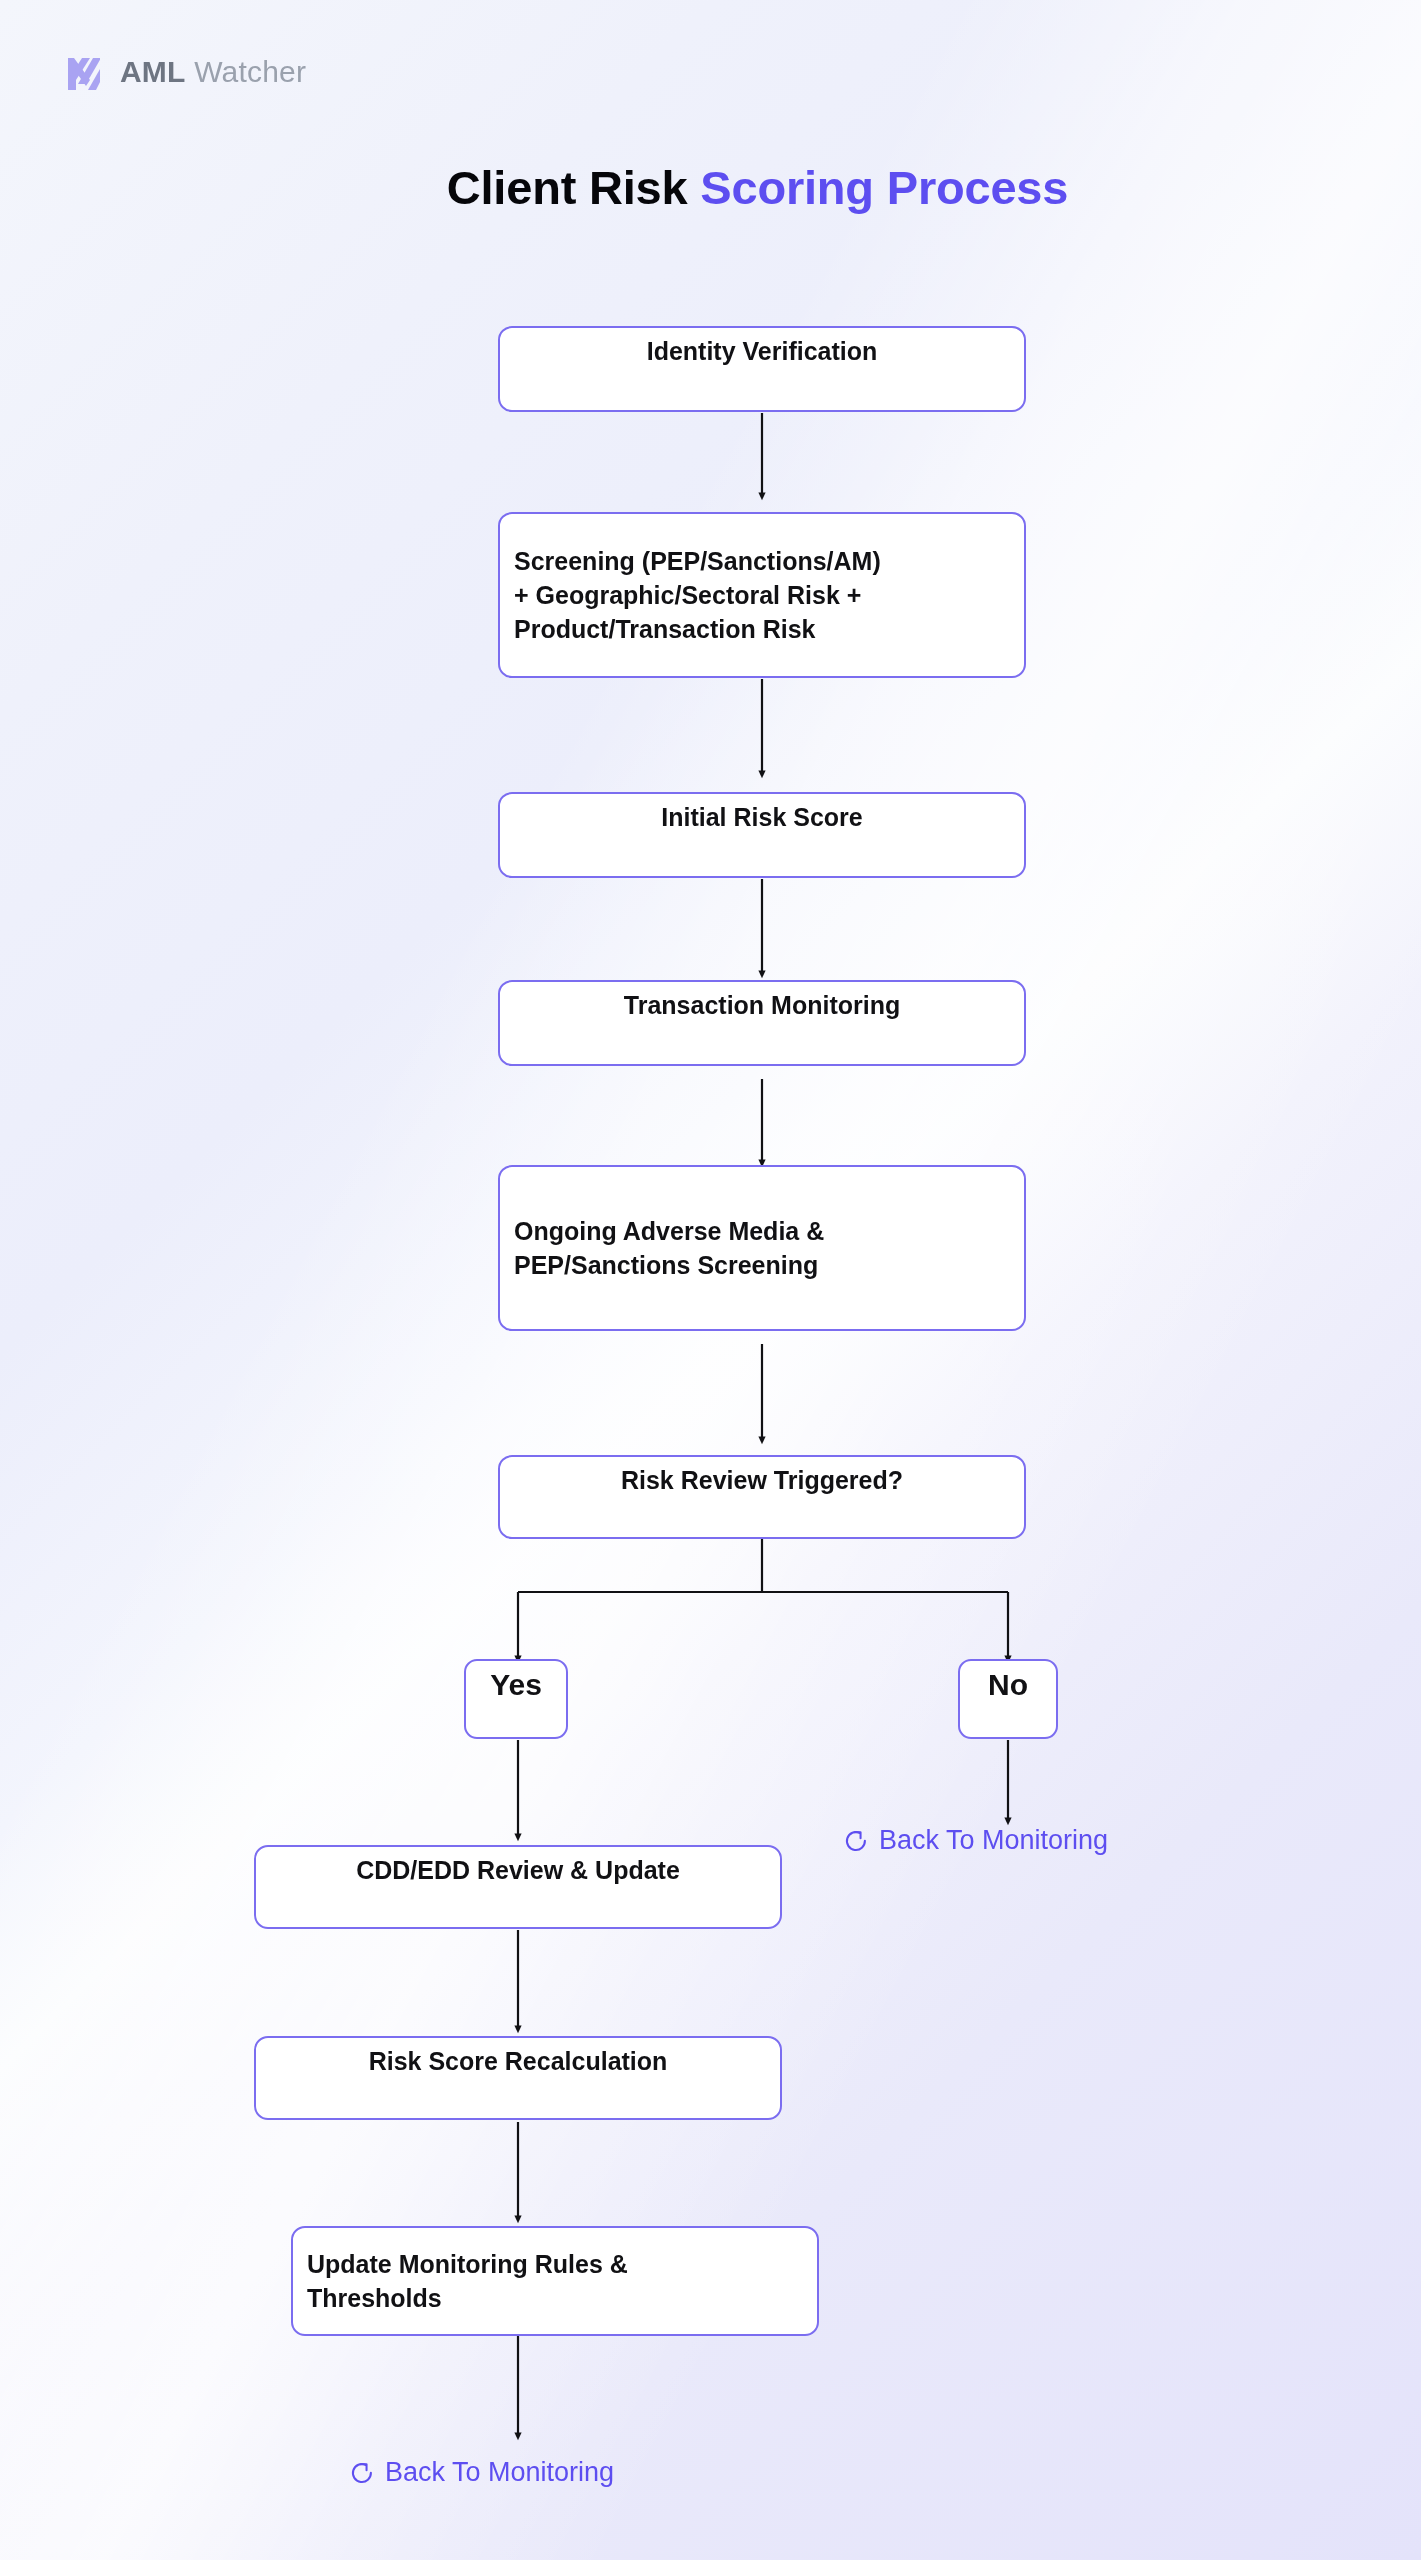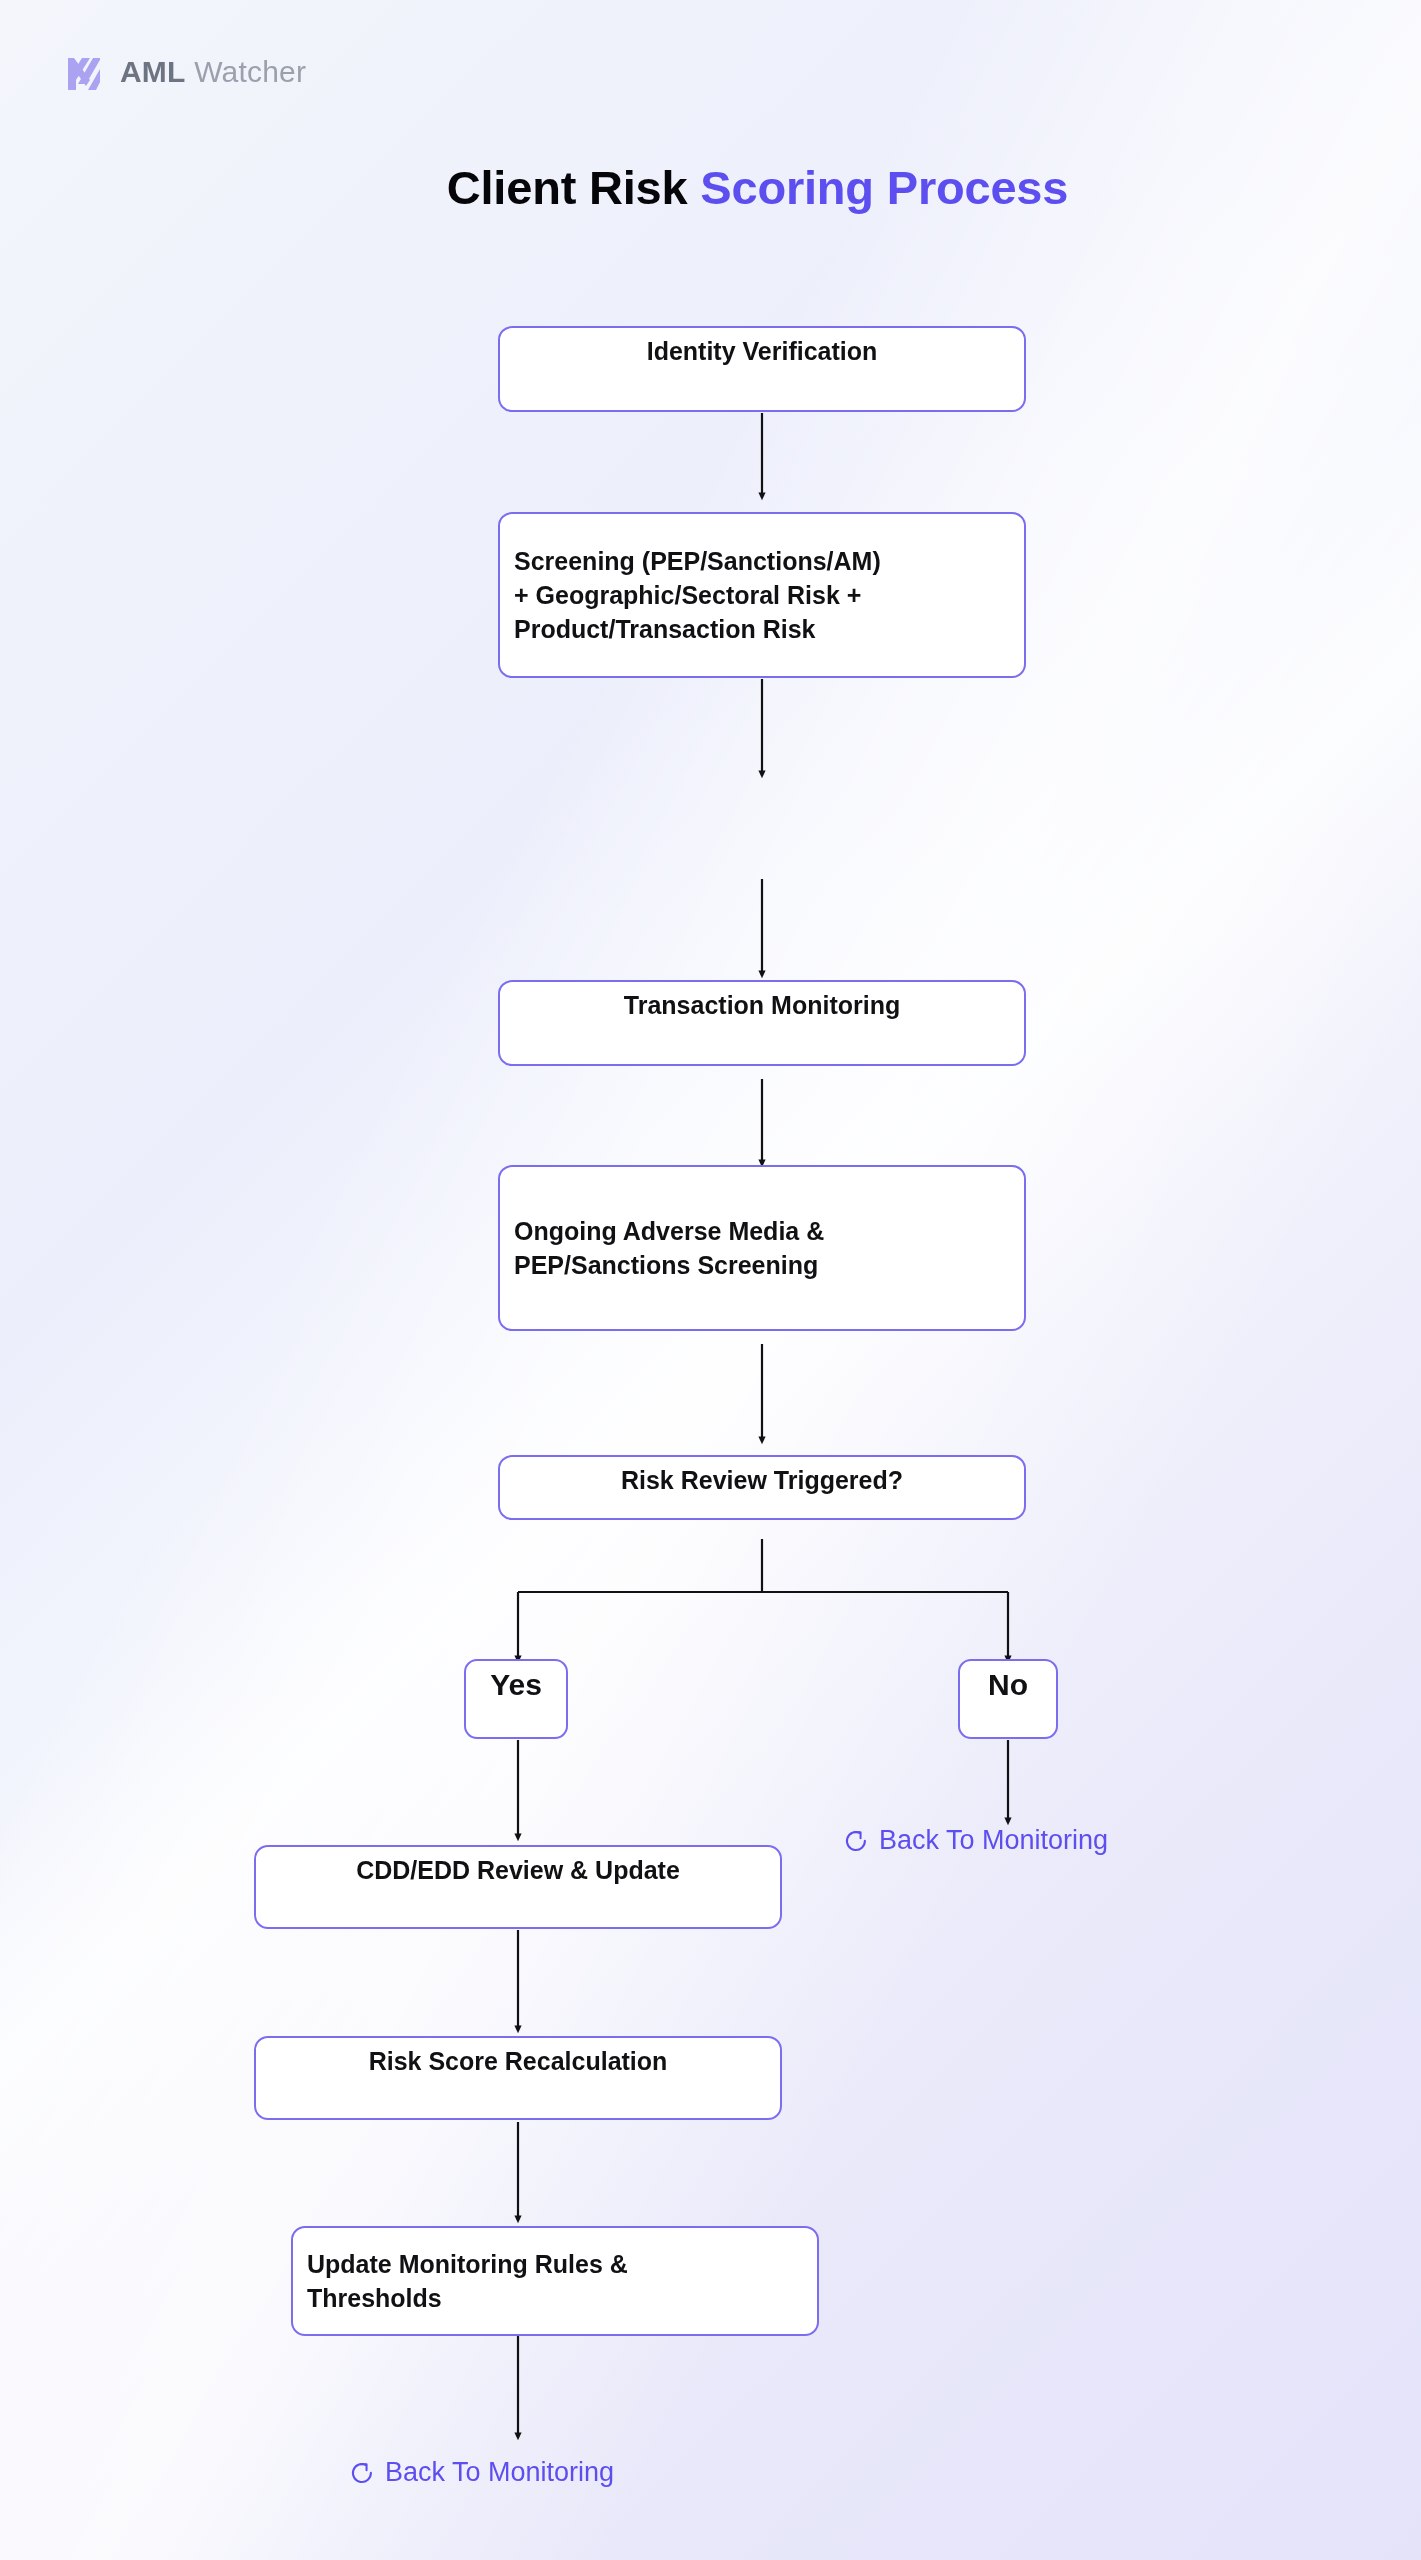--- a/index.html
+++ b/index.html
@@ -210,31 +210,34 @@
     <div class="node" style="left:498px; top:326px; width:528px; height:86px;">
       <span>Identity Verification</span>
     </div>
 
     <div class="node" style="left:498px; top:512px; width:528px; height:166px; flex-direction:column;">
       <span>Screening (PEP/Sanctions/AM)</span>
       <span>+ Geographic/Sectoral Risk +</span>
       <span>Product/Transaction Risk</span>
     </div>
 
+    <div class="node" style="left:498px; top:792px; width:528px; height:86px;">
+      <span>Initial Risk Score</span>
+    </div>
 
     <div class="node" style="left:498px; top:980px; width:528px; height:86px;">
       <span>Transaction Monitoring</span>
     </div>
 
     <div class="node" style="left:498px; top:1165px; width:528px; height:166px; flex-direction:column;">
       <span>Ongoing Adverse Media &amp;</span>
       <span>PEP/Sanctions Screening</span>
     </div>
 
-    <div class="node" style="left:498px; top:1455px; width:528px; height:65px;">
+    <div class="node" style="left:498px; top:1455px; width:528px; height:84px;">
       <span>Risk Review Triggered?</span>
     </div>
 
     <div class="node small" style="left:464px; top:1659px; width:104px; height:80px;">
       <span>Yes</span>
     </div>
 
     <div class="node small" style="left:958px; top:1659px; width:100px; height:80px;">
       <span>No</span>
     </div>

